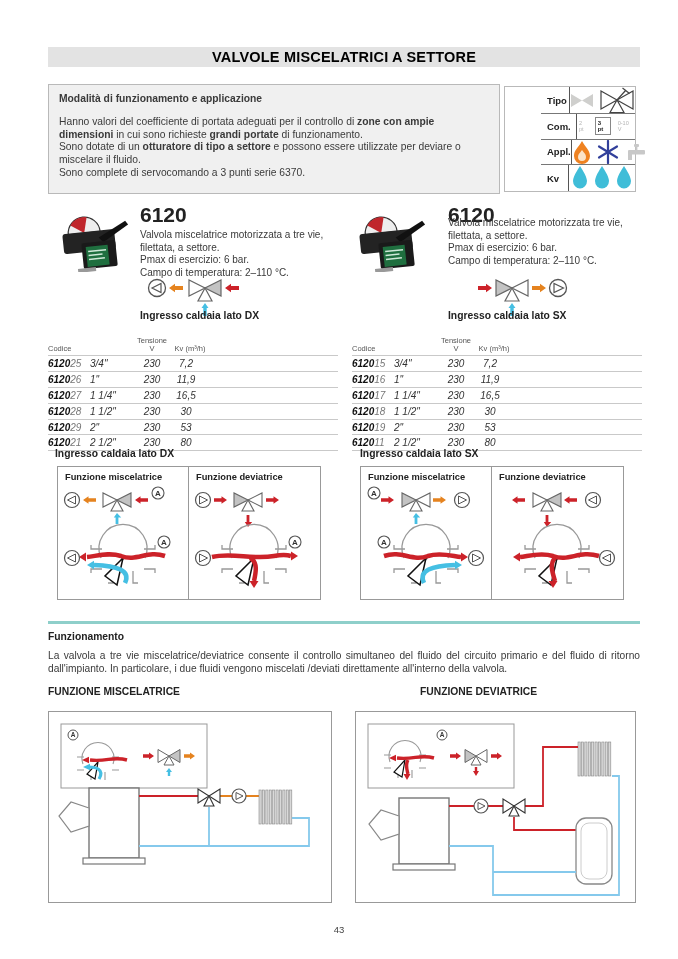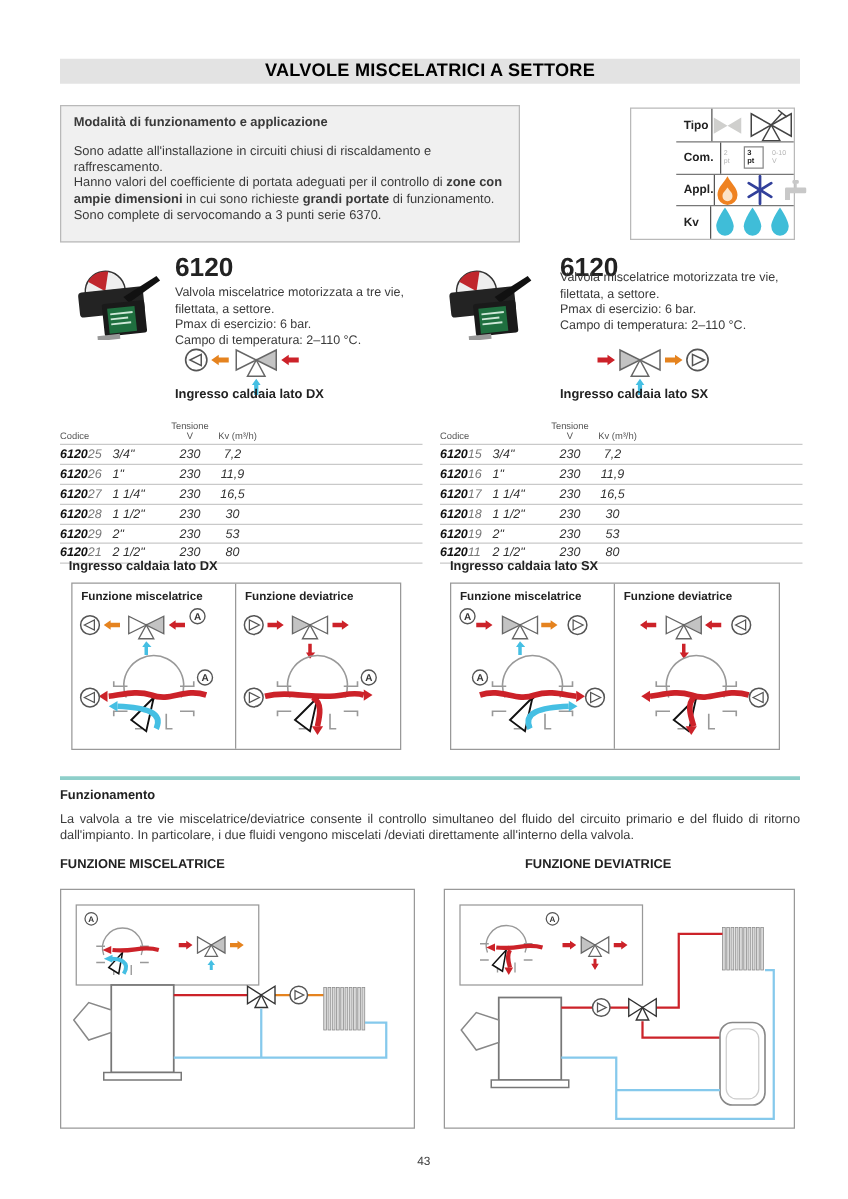--- a/index.html
+++ b/index.html
@@ -4,21 +4,21 @@
 <style>
   html,body{margin:0;padding:0;}
   body{width:678px;height:959px;background:#ffffff;position:relative;
        font-family:"Liberation Sans",sans-serif;color:#333;overflow:hidden;}
   .abs{position:absolute;}
   
   .title-bar{left:48px;top:47px;width:592px;height:20px;background:#e3e3e3;
              display:flex;align-items:center;justify-content:center;}
   .title-bar span{color:#000000;font-weight:bold;font-size:14.5px;letter-spacing:.2px;}
   
-  .modes-box{left:48px;top:84px;width:368px;height:110px;background:#f0f0f0;
+  .modes-box{left:48px;top:84px;width:452px;height:110px;background:#f0f0f0;
              border:1px solid #b9b9b9;box-sizing:border-box;padding:8px 10px;
              font-size:10.3px;line-height:12.8px;color:#3a3a3a;}
   .modes-box .mh{font-weight:bold;margin-bottom:10px;}
   
   .spec-box{left:504px;top:86px;width:132px;height:106px;border:1px solid #b9b9b9;
             background:#fff;box-sizing:border-box;display:flex;flex-direction:column;padding-left:36px;}
   .spec-row{flex:1;display:flex;align-items:center;border-bottom:1px solid #777;}
   .spec-row:last-child{border-bottom:none;}
   .spec-label{width:36px;padding-left:6px;font-weight:bold;font-size:9.5px;color:#222;
               border-right:1.5px solid #555;height:100%;display:flex;align-items:center;box-sizing:border-box;}
@@ -60,22 +60,22 @@
 </style>
 </head>
 <body>
 
 <div class="abs title-bar">
   <span>VALVOLE MISCELATRICI A SETTORE</span>
 </div>
 
 <div class="abs modes-box">
   <div class="mh">Modalità di funzionamento e applicazione</div>
-  <div><span>Sono adatte all'installazione in circuiti chiusi di riscaldamento e raffrescamento.</span></div>
   <div><span>Hanno valori del coefficiente di portata adeguati per il controllo di </span><b>zone con ampie dimensioni</b><span> in cui sono richieste </span><b>grandi portate</b><span> di funzionamento.</span></div>
+  <div><span>Sono dotate di un </span><b>otturatore di tipo a settore</b><span> e possono essere utilizzate per deviare o miscelare il fluido.</span></div>
   <div><span>Sono complete di servocomando a 3 punti serie 6370.</span></div>
 </div>
 
 <div class="abs spec-box">
   <div class="spec-row">
     <span class="spec-label">Tipo</span>
     <div class="spec-icons">
       <svg width="24" height="17" viewBox="0 0 24 17">
         <path d="M1,2 L12,8.5 L1,15 Z M23,2 L12,8.5 L23,15 Z" fill="#cfcfcd"></path>
       </svg>

